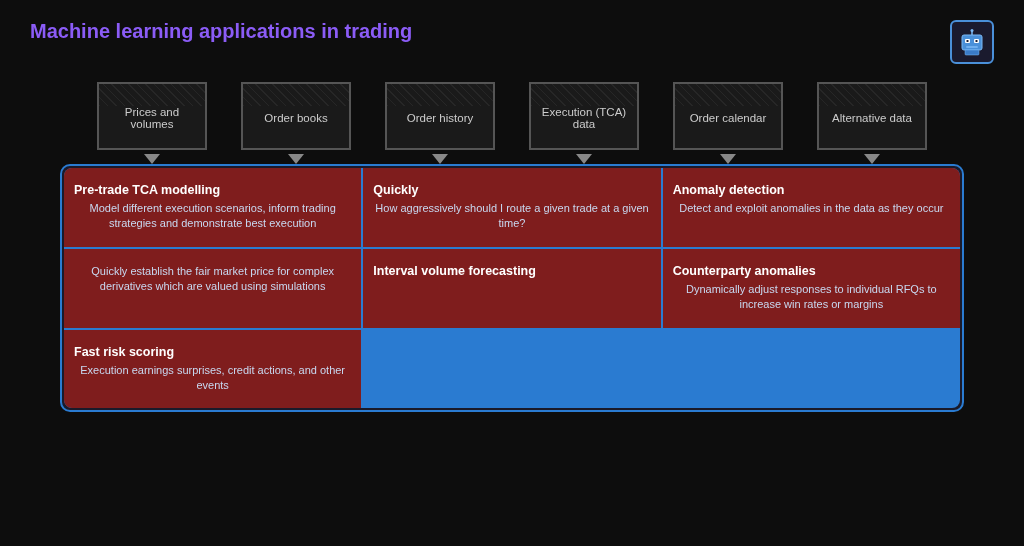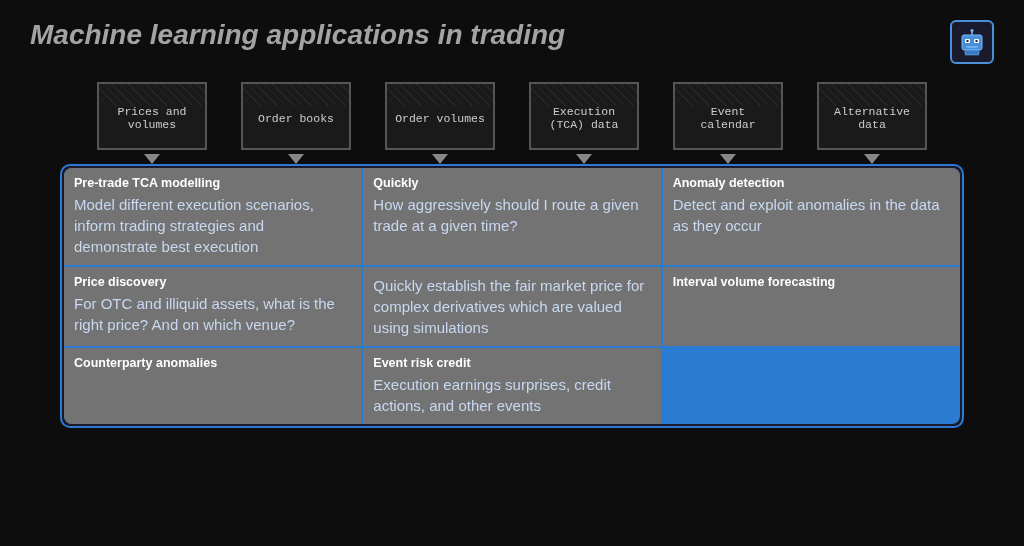--- a/index.html
+++ b/index.html
@@ -22,25 +22,24 @@
     }
 
     .header {
       display: flex;
       align-items: flex-start;
       justify-content: space-between;
       margin-bottom: 16px;
     }
 
     .title {
-      font-size: 28px;
+      font-size: 20px;
       font-weight: 900;
-      color: #a3a3a3;
+      color: #8b5cf6;
       line-height: 1.1;
-      font-style: italic;
     }
 
     .robot-icon {
       width: 44px;
       height: 44px;
       background: #1a1a2e;
       border: 2px solid #4a90d9;
       border-radius: 6px;
       display: flex;
       align-items: center;
@@ -77,21 +76,20 @@
         transparent 1px,
         transparent 6px
       );
       opacity: 0.5;
     }
 
     .data-box-text {
       position: relative;
       z-index: 1;
       margin-top: 4px;
-      font-family: Liberation Mono, monospace;
     }
 
     .arrow-down {
       width: 0;
       height: 0;
       border-left: 8px solid transparent;
       border-right: 8px solid transparent;
       border-top: 10px solid #888;
       margin-top: 4px;
     }
@@ -109,35 +107,36 @@
       display: grid;
       grid-template-columns: 1fr 1fr 1fr;
       grid-template-rows: auto auto auto;
       gap: 2px;
       background: #2a7bd1;
       border-radius: 8px;
       overflow: hidden;
     }
 
     .grid-cell {
-      background: #737373;
-      padding: 8px 10px;
+      background: #7f1d1d;
+      padding: 15px 10px;
     }
 
     .cell-title {
       font-size: 12.5px;
       font-weight: 700;
       color: #ffffff;
       margin-bottom: 4px;
     }
 
     .cell-body {
-      font-size: 15px;
+      font-size: 11px;
       color: #c8d8f0;
       line-height: 1.4;
+      text-align: center;
     }
 
     .source-item {
       display: flex;
       flex-direction: column;
       align-items: center;
       flex: 1;
     }
   </style>
 </head>
@@ -182,33 +181,33 @@
         <div class="arrow-down"></div>
       </div>
       <div class="source-item">
         <div class="data-box">
           <div class="data-box-text">Order books</div>
         </div>
         <div class="arrow-down"></div>
       </div>
       <div class="source-item">
         <div class="data-box">
-          <div class="data-box-text">Order volumes</div>
+          <div class="data-box-text">Order history</div>
         </div>
         <div class="arrow-down"></div>
       </div>
       <div class="source-item">
         <div class="data-box">
           <div class="data-box-text">Execution (TCA) data</div>
         </div>
         <div class="arrow-down"></div>
       </div>
       <div class="source-item">
         <div class="data-box">
-          <div class="data-box-text">Event calendar</div>
+          <div class="data-box-text">Order calendar</div>
         </div>
         <div class="arrow-down"></div>
       </div>
       <div class="source-item">
         <div class="data-box">
           <div class="data-box-text">Alternative data</div>
         </div>
         <div class="arrow-down"></div>
       </div>
     </div>
@@ -223,33 +222,30 @@
         <div class="grid-cell">
           <div class="cell-title">Quickly</div>
           <div class="cell-body">How aggressively should I route a given trade at a given time?</div>
         </div>
         <div class="grid-cell">
           <div class="cell-title">Anomaly detection</div>
           <div class="cell-body">Detect and exploit anomalies in the data as they occur</div>
         </div>
 
         <div class="grid-cell">
-          <div class="cell-title">Price discovery</div>
-          <div class="cell-body">For OTC and illiquid assets, what is the right price?  And on which venue?</div>
-        </div>
-        <div class="grid-cell">
           <div class="cell-body">Quickly establish the fair market price for complex derivatives which are valued using simulations</div>
         </div>
 
         <div class="grid-cell">
           <div class="cell-title">Interval volume forecasting</div>
         </div>
         <div class="grid-cell">
           <div class="cell-title">Counterparty anomalies</div>
-        </div>
-        <div class="grid-cell">
-          <div class="cell-title">Event risk credit</div>
+          <div class="cell-body">Dynamically adjust responses to individual RFQs to increase win rates or margins</div>
+        </div>
+        <div class="grid-cell">
+          <div class="cell-title">Fast risk scoring</div>
           <div class="cell-body">Execution earnings surprises, credit actions, and other events</div>
         </div>
       </div>
     </div>
   </div>
 </div>
 
 </body></html>

